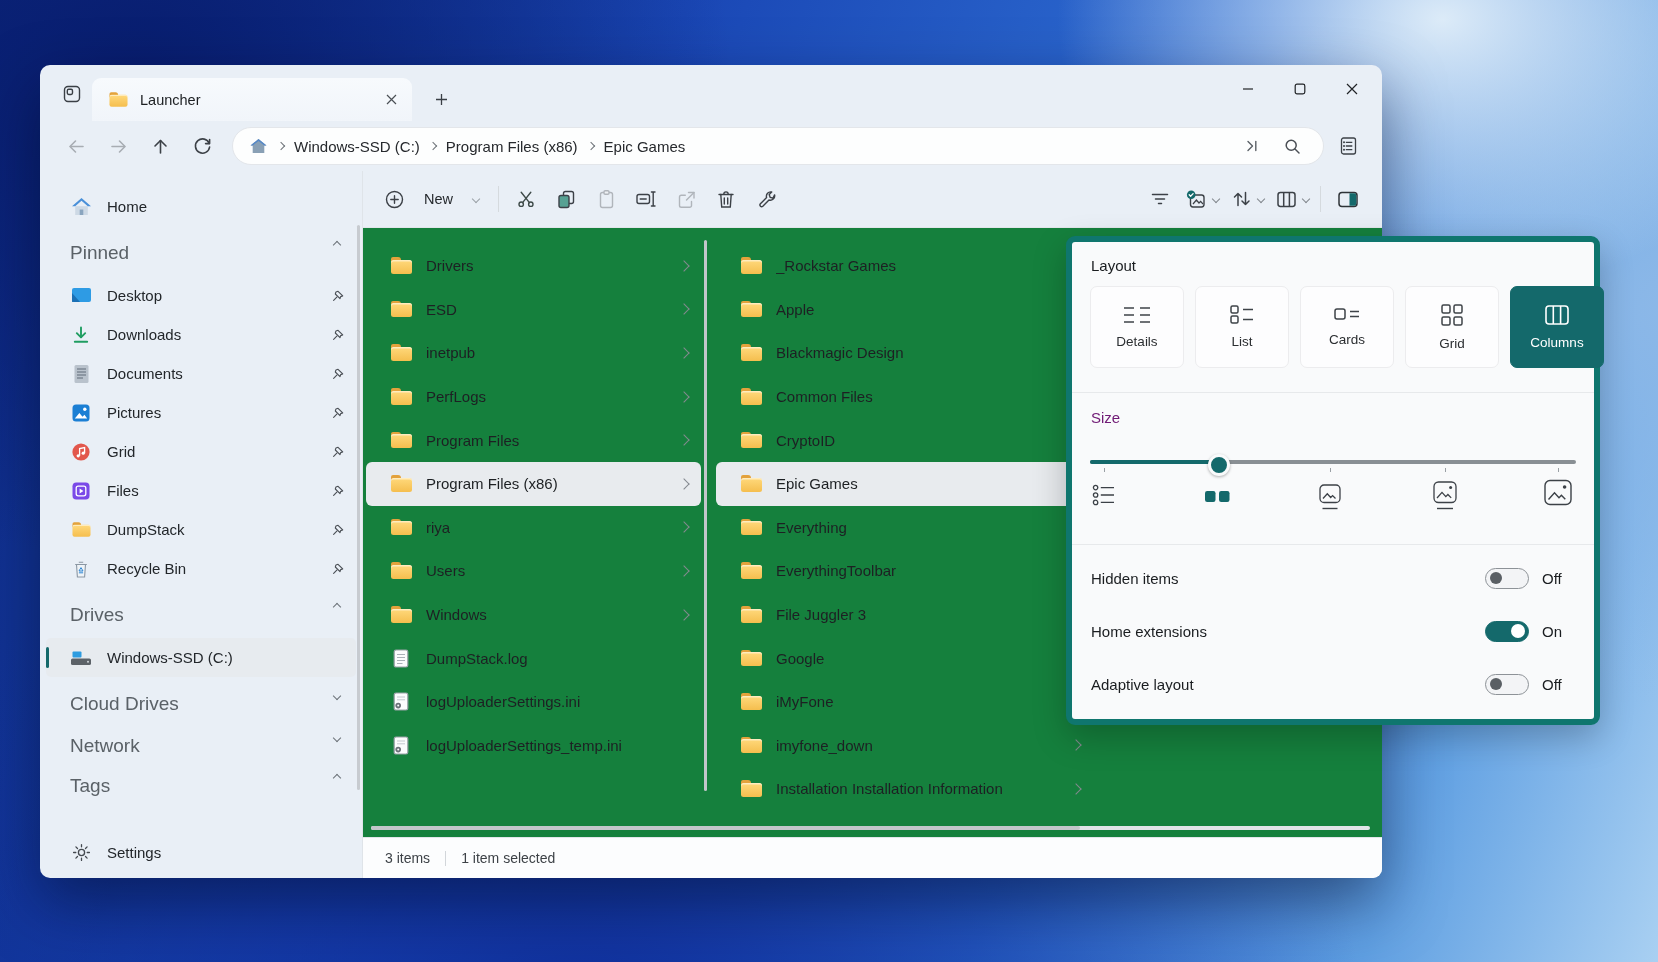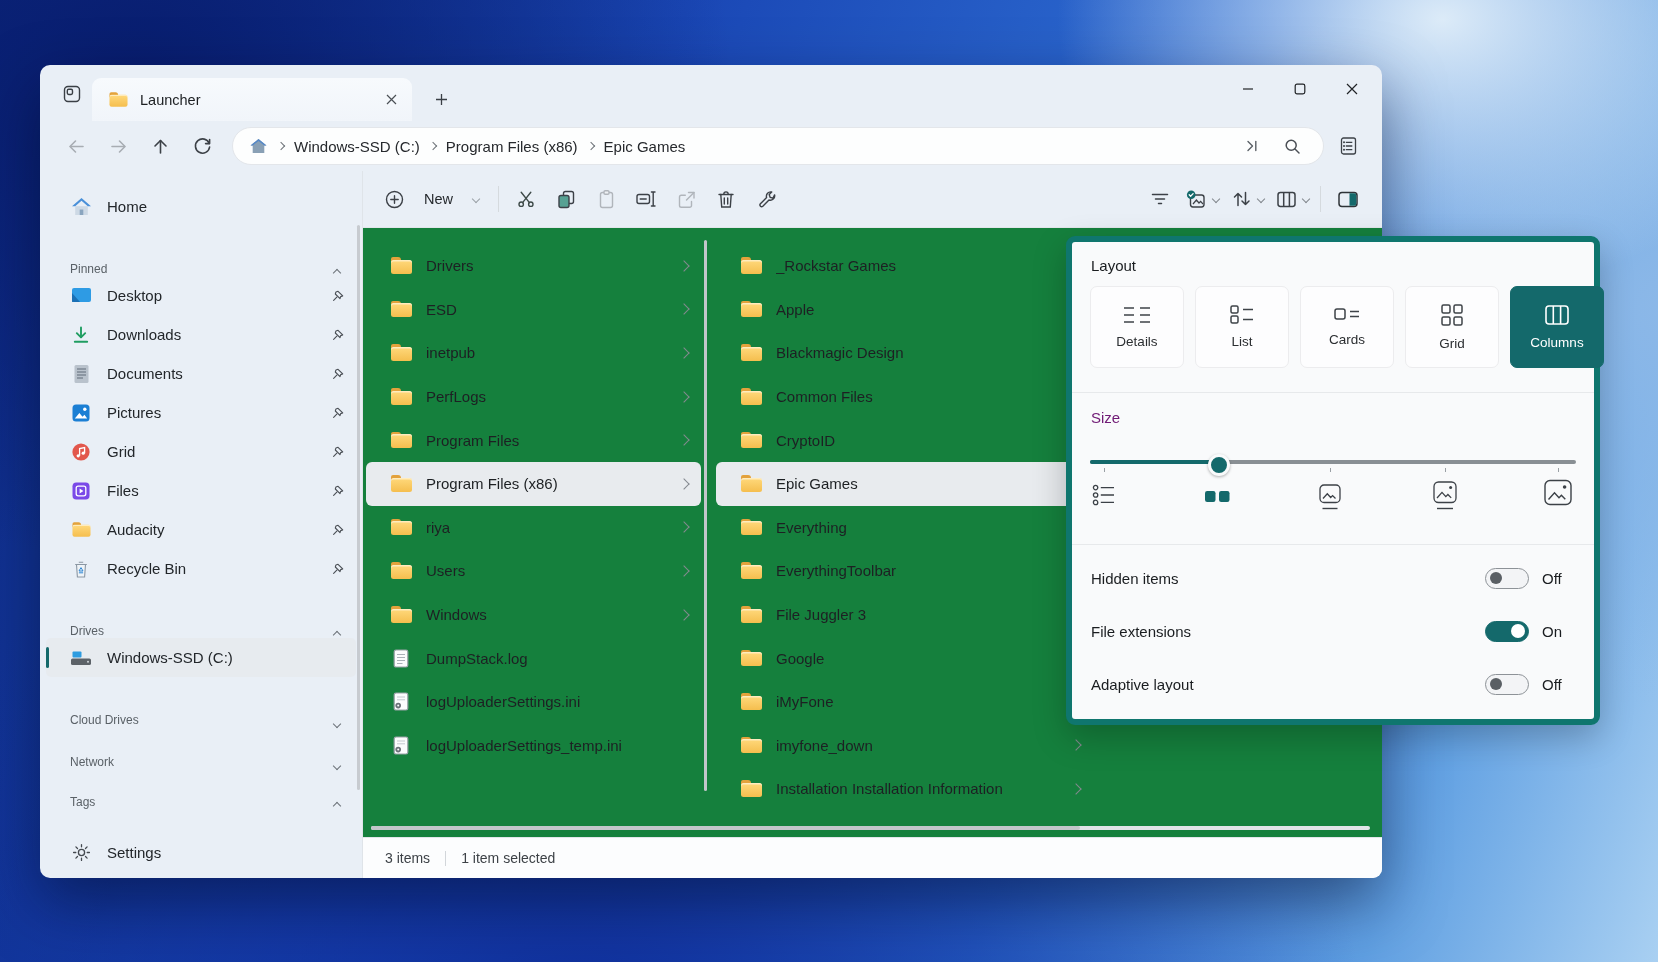--- a/index.html
+++ b/index.html
@@ -41,21 +41,21 @@
   
   .chev{display:inline-block;width:7px;height:7px;border-right:1.5px solid #6c7278;border-bottom:1.5px solid #6c7278;flex:none}
   .chev.sm{width:5px;height:5px;border-width:1.3px}
   .chev.r{transform:rotate(-45deg)} .chev.d{transform:rotate(45deg)} .chev.u{transform:rotate(-135deg)}
   
   .body{display:flex;height:707px}
   
   .sidebar{width:322px;flex:none;position:relative;padding-top:16px;box-sizing:border-box;font-size:15px;color:#22262a}
   .sitem{height:39px;display:flex;align-items:center;gap:15px;padding-left:30px;padding-right:16px;position:relative}
   .sitem .slabel{flex:1}
-  .shead{height:34px;display:flex;align-items:flex-end;font-size:12px;color:#5a6167;padding-left:30px;padding-right:22px;margin-top:16px}
+  .shead{height:34px;display:flex;align-items:flex-start;font-size:19px;color:#5a6167;padding-left:30px;padding-right:22px;margin-top:16px}
   .shead .shl{flex:1}
   .sitem.sel{background:#e7ebef;border-radius:5px;margin:0 6px;padding-left:24px}
   .sitem.sel::before{content:"";position:absolute;left:0;top:9px;bottom:9px;width:3px;border-radius:2px;background:#14696b}
   .si{width:22px;height:22px;display:flex;align-items:center;justify-content:center;flex:none}
   .pin{width:16px;height:16px;flex:none;display:flex;align-items:center;justify-content:center}
   .sscroll{position:absolute;right:2px;top:54px;bottom:88px;width:3px;border-radius:2px;background:#c7cbd0}
   .settings-item{position:absolute;left:0;right:0;bottom:6px;height:40px;display:flex;align-items:center;gap:15px;padding-left:30px}
   
   .fold{width:21px;height:17px;position:relative;flex:none}
   .fold::before{content:"";position:absolute;left:0;top:0;width:10px;height:6px;border-radius:2px 3px 0 0;background:#e3a23c}
@@ -349,21 +349,21 @@
             <svg width="15" height="15" viewBox="0 0 16 16" fill="none" stroke="#4a4f55" stroke-width="1.2" stroke-linejoin="round">
               <path d="M7.5 3.5l5 5-2.2.7-.7 2.2-5-5 .7-2.2z"></path>
               <path d="M6.2 9.8L2.8 13.2" stroke-linecap="round"></path>
             </svg>
           </span>
       </div>
       <div class="sitem">
         <span class="si">
             <span class="fold sm"></span>
           </span>
-        <span class="slabel">Audacity</span>
+        <span class="slabel">DumpStack</span>
         <span class="pin">
             <svg width="15" height="15" viewBox="0 0 16 16" fill="none" stroke="#4a4f55" stroke-width="1.2" stroke-linejoin="round">
               <path d="M7.5 3.5l5 5-2.2.7-.7 2.2-5-5 .7-2.2z"></path>
               <path d="M6.2 9.8L2.8 13.2" stroke-linecap="round"></path>
             </svg>
           </span>
       </div>
       <div class="sitem">
         <span class="si">
             <svg width="18" height="20" viewBox="0 0 18 20">
@@ -845,21 +845,21 @@
 
   <div class="fl-div" style="top:302px"></div>
 
   <div class="fl-toggles">
     <div class="trow" style="top:318px">
       <span class="tlabel">Hidden items</span>
       <span class="tg"></span>
       <span class="tstate">Off</span>
     </div>
     <div class="trow" style="top:371px">
-      <span class="tlabel">File extensions</span>
+      <span class="tlabel">Home extensions</span>
       <span class="tg on"></span>
       <span class="tstate">On</span>
     </div>
     <div class="trow" style="top:424px">
       <span class="tlabel">Adaptive layout</span>
       <span class="tg"></span>
       <span class="tstate">Off</span>
     </div>
   </div>
 </div>

